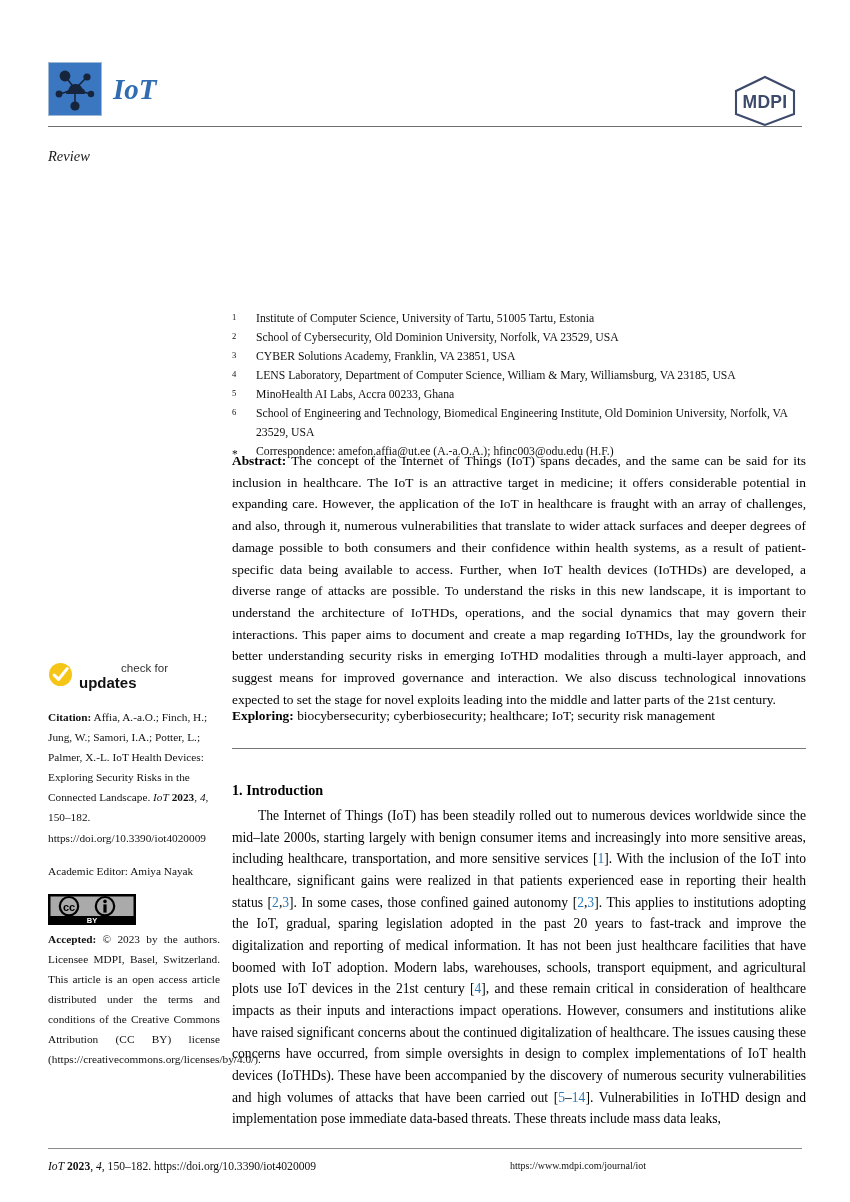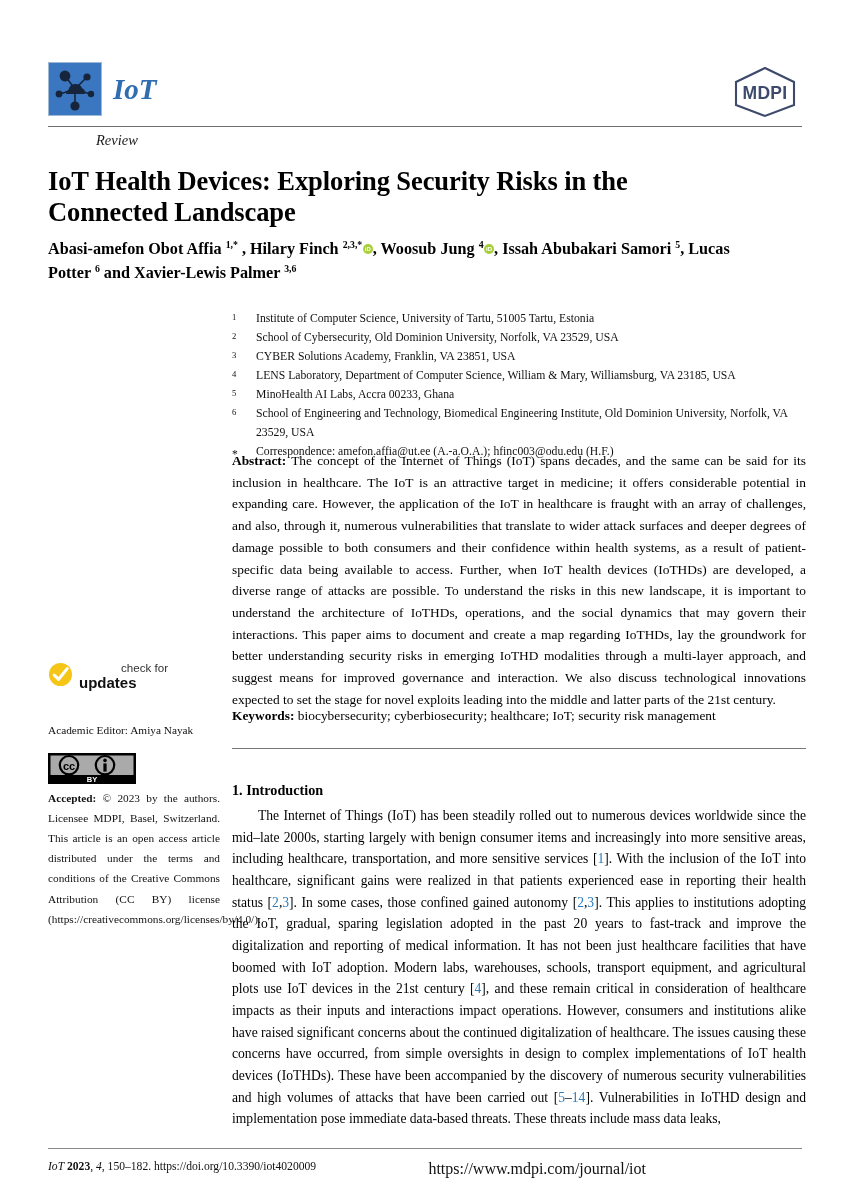--- a/index.html
+++ b/index.html
@@ -12,26 +12,26 @@
   }
   .page{position:absolute;left:0;top:0;width:694px;height:1202px;}
 
   
   .header{position:absolute;left:48px;top:62px;width:754px;height:62px;}
   .logo-block{position:absolute;left:0;top:0;display:flex;align-items:center;gap:11px;}
   .iot-mark{width:52px;height:52px;background:#3a77c0;border:1px solid #9fb8d4;
             display:block;position:relative;}
   .iot-word{font-family:"Liberation Serif",serif;font-style:italic;font-weight:bold;
             font-size:29px;color:#2f6cb0;letter-spacing:0px;line-height:1;}
-  .mdpi-mark{position:absolute;right:0;top:3px;width:74px;height:54px;}
+  .mdpi-mark{position:absolute;right:0;top:12px;width:74px;height:54px;}
   .header-rule{position:absolute;left:48px;top:126px;width:754px;height:0;
                border-top:1.6px solid #6f6f6f;}
 
   
-  .doctype{position:absolute;left:48px;top:132px;font-style:italic;font-size:14.5px;color:#1a1a1a;margin-left:48px;}
+  .doctype{position:absolute;left:48px;top:148px;font-style:italic;font-size:14.5px;color:#1a1a1a;}
   .title{position:absolute;left:48px;top:166px;width:660px;
          font-size:26.5px;font-weight:bold;line-height:1.17;color:#000;letter-spacing:-0.1px;}
   .authors{position:absolute;left:48px;top:238px;width:720px;
            font-size:16.2px;font-weight:bold;line-height:1.45;color:#000;}
   .authors sup{font-size:9.8px;font-weight:bold;vertical-align:super;}
   .orcid{display:inline-block;width:10px;height:10px;border-radius:50%;
          background:#a6ce39;position:relative;top:0px;margin-left:0.5px;vertical-align:baseline;}
   .orcid::after{content:"iD";position:absolute;left:0;top:0;width:10px;height:10px;
                 font-family:"Liberation Sans",sans-serif;font-size:6px;font-weight:bold;
                 color:#fff;line-height:10px;text-align:center;font-style:normal;}
@@ -73,21 +73,21 @@
   .side-block i{font-style:italic;}
   .side-gap{height:13px;}
   .dates{font-size:11.3px;line-height:1.78;color:#111;}
   .cc-badge{margin:14px 0 12px 0;width:88px;height:31px;}
 
   
   .footer-rule{position:absolute;left:48px;top:1148px;width:754px;height:0;border-top:1.1px solid #8a8a8a;}
   .footer-left{position:absolute;left:48px;top:1160px;font-size:11.6px;color:#111;}
   .footer-left i{font-style:italic;}
   .footer-left b{font-weight:bold;}
-  .footer-right{position:absolute;right:48px;top:1160px;font-size:16px;color:#111;}
+  .footer-right{position:absolute;right:48px;top:1160px;font-size:10px;color:#111;}
 </style>
 </head>
 <body>
 
 <div class="page">
 
   <div class="header">
     <div class="logo-block">
       <span class="iot-mark">
         <svg width="52" height="52" viewBox="0 0 52 52" aria-hidden="true">
@@ -114,22 +114,20 @@
     <span class="mdpi-mark">
       <svg width="74" height="54" viewBox="0 0 74 54" aria-hidden="true">
         <polygon points="37,3 66,17 66,40 37,51 8,40 8,17" fill="none" stroke="#3d4a6b" stroke-width="2.1"></polygon>
         <text x="37" y="34" text-anchor="middle" font-family="Liberation Sans, sans-serif" font-size="17.5" font-weight="bold" fill="#3d4a6b" letter-spacing="0.3">MDPI</text>
       </svg>
     </span>
   </div>
   <div class="header-rule"></div>
 
   <div class="doctype">Review</div>
-  <div class="title">IoT Health Devices: Exploring Security Risks in the Connected Landscape</div>
-  <div class="authors">Abasi-amefon Obot Affia <sup>1,*</sup> , Hilary Finch <sup>2,3,*</sup><span class="orcid"></span>, Woosub Jung <sup>4</sup><span class="orcid"></span>, Issah Abubakari Samori <sup>5</sup>, Lucas Potter <sup>6</sup> and Xavier-Lewis Palmer <sup>3,6</sup></div>
 
   <div class="affils">
       <div class="affil-row">
         <span class="affil-num">1</span>
         <span class="affil-txt">Institute of Computer Science, University of Tartu, 51005 Tartu, Estonia</span>
       </div>
       <div class="affil-row">
         <span class="affil-num">2</span>
         <span class="affil-txt">School of Cybersecurity, Old Dominion University, Norfolk, VA 23529, USA</span>
       </div>
@@ -154,21 +152,21 @@
         <span class="affil-txt">Correspondence: amefon.affia@ut.ee (A.-a.O.A.); hfinc003@odu.edu (H.F.)</span>
       </div>
     </div>
 
   <div class="abstract">
     <b>Abstract:</b>
     <span>The concept of the Internet of Things (IoT) spans decades, and the same can be said for its inclusion in healthcare. The IoT is an attractive target in medicine; it offers considerable potential in expanding care. However, the application of the IoT in healthcare is fraught with an array of challenges, and also, through it, numerous vulnerabilities that translate to wider attack surfaces and deeper degrees of damage possible to both consumers and their confidence within health systems, as a result of patient-specific data being available to access. Further, when IoT health devices (IoTHDs) are developed, a diverse range of attacks are possible. To understand the risks in this new landscape, it is important to understand the architecture of IoTHDs, operations, and the social dynamics that may govern their interactions. This paper aims to document and create a map regarding IoTHDs, lay the groundwork for better understanding security risks in emerging IoTHD modalities through a multi-layer approach, and suggest means for improved governance and interaction. We also discuss technological innovations expected to set the stage for novel exploits leading into the middle and latter parts of the 21st century.</span>
   </div>
 
   <div class="keywords">
-    <b>Keywords:</b>
+    <b>Exploring:</b>
     <span>biocybersecurity; cyberbiosecurity; healthcare; IoT; security risk management</span>
   </div>
 
   <div class="sec-rule"></div>
 
   <div class="sec-head">1. Introduction</div>
   <div class="body-text">
       <span class="indent">The Internet of Things (IoT) has been steadily rolled out to numerous devices worldwide since the mid–late 2000s, starting largely with benign consumer items and increasingly into more sensitive areas, including healthcare, transportation, and more sensitive services [<a class="ref" href="#">1</a>]. With the inclusion of the IoT into healthcare, significant gains were realized in that patients experienced ease in reporting their health status [<a class="ref" href="#">2</a>,<a class="ref" href="#">3</a>]. In some cases, those confined gained autonomy [<a class="ref" href="#">2</a>,<a class="ref" href="#">3</a>]. This applies to institutions adopting the IoT, gradual, sparing legislation adopted in the past 20 years to fast-track and improve the digitalization and reporting of medical information. It has not been just healthcare facilities that have boomed with IoT adoption. Modern labs, warehouses, schools, transport equipment, and agricultural plots use IoT devices in the 21st century [<a class="ref" href="#">4</a>], and these remain critical in consideration of healthcare impacts as their inputs and interactions impact operations. However, consumers and institutions alike have raised significant concerns about the continued digitalization of healthcare. The issues causing these concerns have occurred, from simple oversights in design to complex implementations of IoT health devices (IoTHDs). These have been accompanied by the discovery of numerous security vulnerabilities and high volumes of attacks that have been carried out [<a class="ref" href="#">5</a>–<a class="ref" href="#">14</a>]. Vulnerabilities in IoTHD design and implementation pose immediate data-based threats. These threats include mass data leaks,</span>
     </div>
 
@@ -178,20 +176,21 @@
       <span class="cfu-check">
         <svg width="25" height="25" viewBox="0 0 25 25" aria-hidden="true">
           <circle cx="12.5" cy="12.5" r="11.5" fill="#f5c518"></circle>
           <path d="M6.2 13.1 L10.6 17.3 L19.2 6.6" fill="none" stroke="#ffffff" stroke-width="3.1" stroke-linecap="round" stroke-linejoin="round"></path>
         </svg>
       </span>
       <span class="cfu-t1">check for</span>
       <span class="cfu-t2">updates</span>
     </div>
 
+    <div class="side-block"><b>Citation:</b> Affia, A.-a.O.; Finch, H.; Jung, W.; Samori, I.A.; Potter, L.; Palmer, X.-L. IoT Health Devices: Exploring Security Risks in the Connected Landscape. <i>IoT</i> <b>2023</b>, <i>4</i>, 150–182. https://doi.org/10.3390/iot4020009</div>
 
     <div class="side-gap"></div>
     <div class="side-block">Academic Editor: Amiya Nayak</div>
 
     <div class="side-gap"></div>
 
     <span class="cc-badge">
       <svg width="88" height="31" viewBox="0 0 88 31" aria-hidden="true">
         <rect x="0" y="0" width="88" height="31" fill="#000"></rect>
         <rect x="2.5" y="2.5" width="83" height="19.5" fill="#aaaaaa"></rect>

